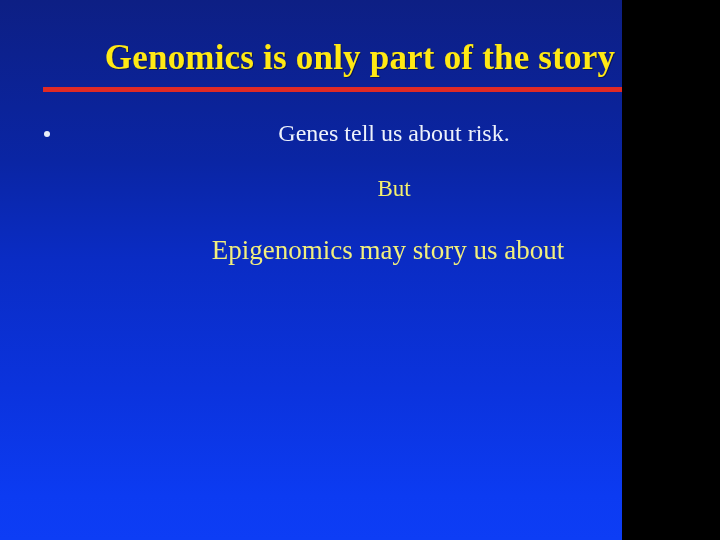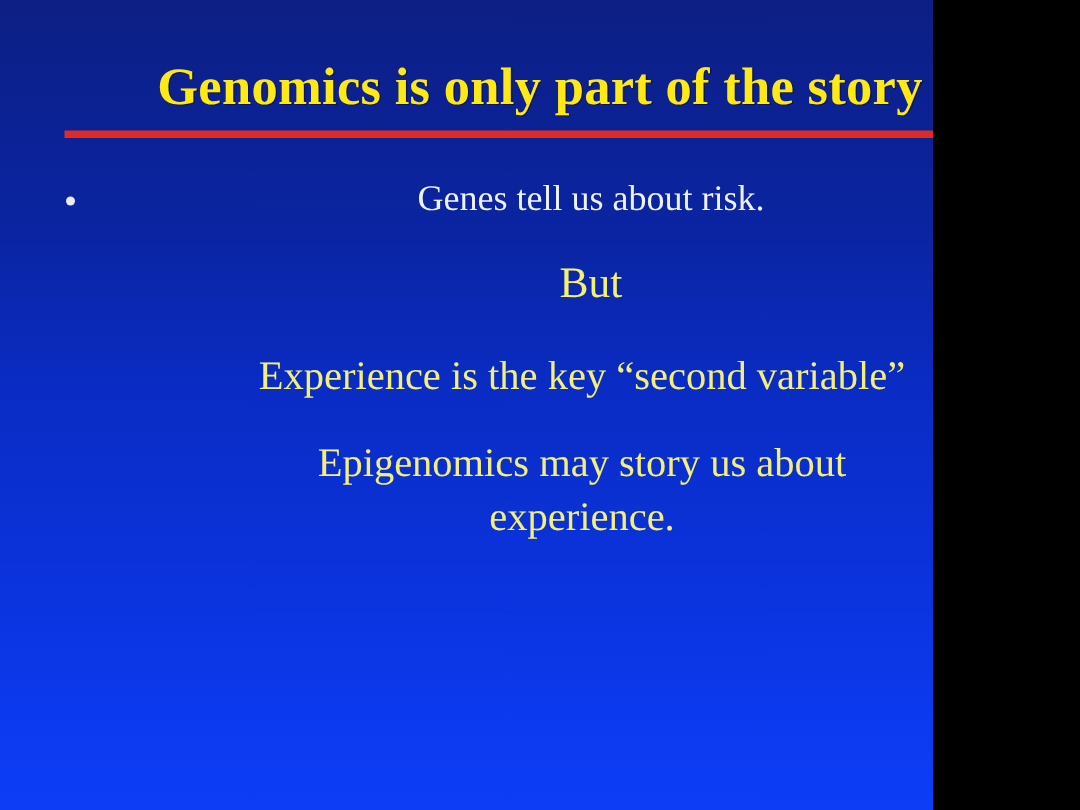--- a/index.html
+++ b/index.html
@@ -75,21 +75,21 @@
   .bullet-text {
     color: #eef2fb;
     font-size: 24px;
     line-height: 34px;
   }
 
   .lead-line {
     padding-left: 68px;
     margin-top: 18px;
     color: #f5f06e;
-    font-size: 29px;
+    font-size: 23px;
     line-height: 42px;
   }
 
   .para {
     padding-left: 68px;
     margin-top: 22px;
     color: #f2ef7c;
     font-size: 27px;
     line-height: 36px;
     max-width: 640px;
@@ -109,22 +109,20 @@
   <div id="body-block">
 
     <div class="bullet-row">
       <span class="bullet-dot"></span>
       <span class="bullet-text">Genes tell us about risk.</span>
     </div>
 
     <div class="lead-line">But</div>
 
     <div class="para">
-      <span class="line">Experience is the key “second variable”</span>
     </div>
 
     <div class="para">
       <span class="line">Epigenomics may story us about</span>
-      <span class="line">experience.</span>
     </div>
 
   </div>
 </div>
 
 </body></html>

